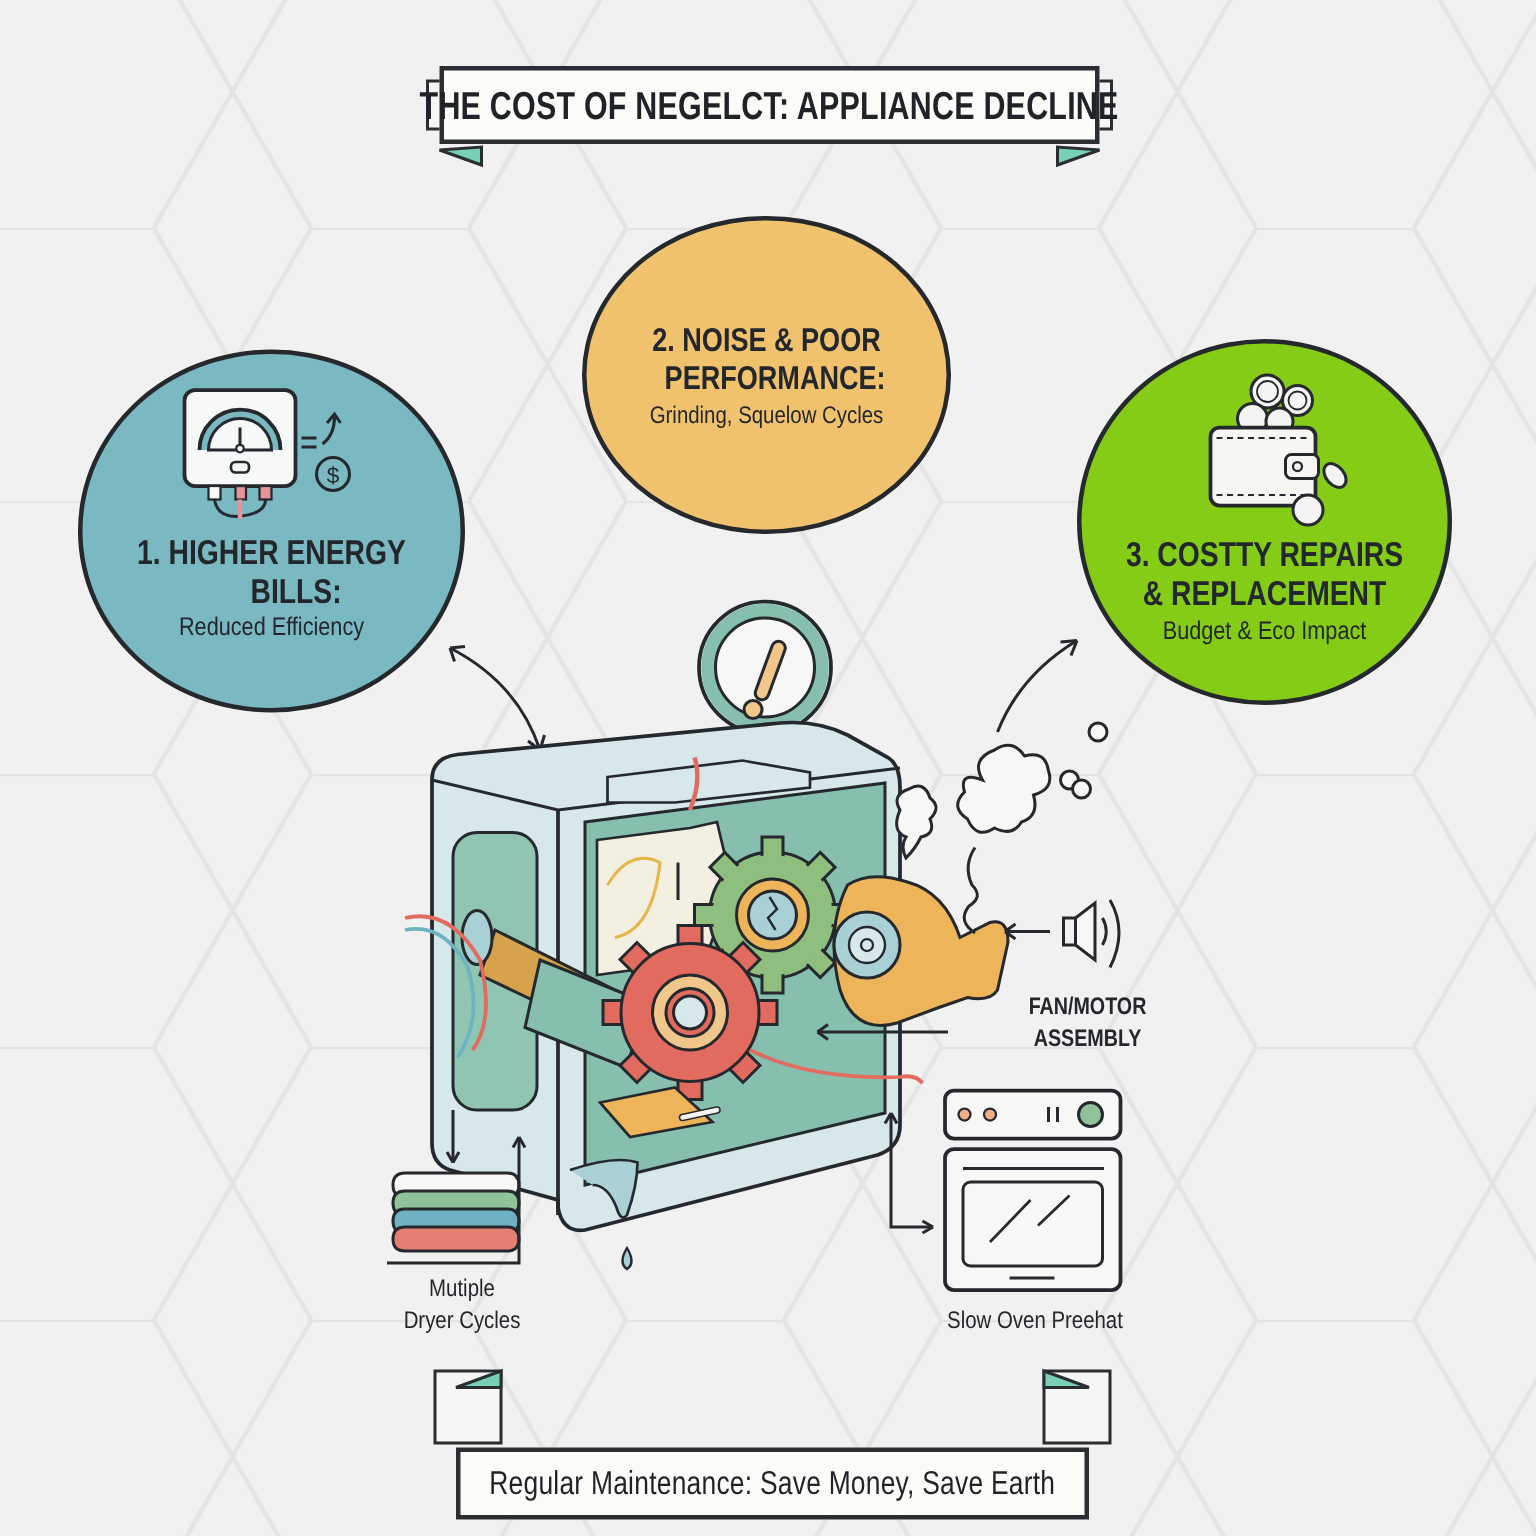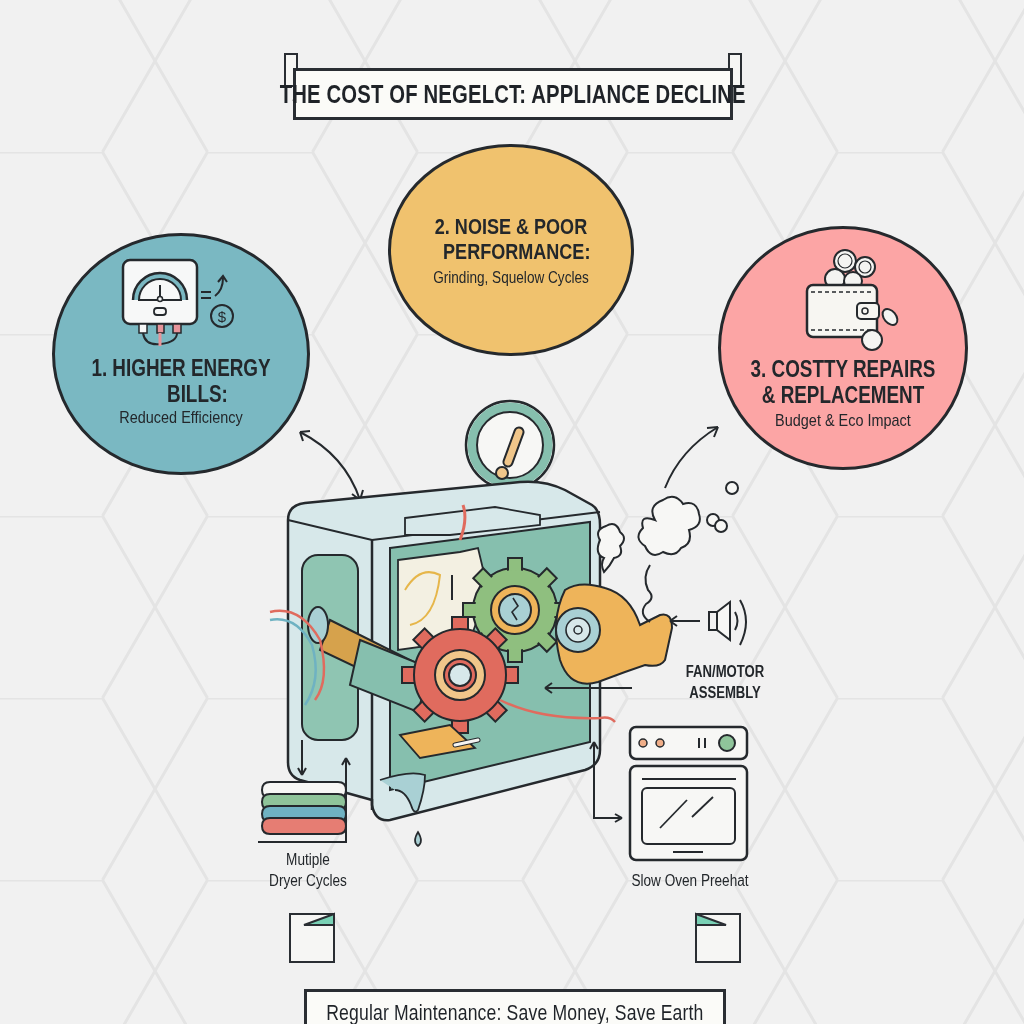--- a/index.html
+++ b/index.html
@@ -8,21 +8,20 @@
     background: #f1f1f1;
     font-family: "Liberation Sans", "DejaVu Sans", sans-serif;
     color: #23272b;
   }
   .hexbg { position: absolute; left: 0; top: 0; width: 1024px; height: 1024px; z-index: 0; }
   .abs { position: absolute; }
   .banner {
     position: absolute; background: #fbfbf8; border: 3px solid #2a2e33;
     display: flex; align-items: center; justify-content: center; z-index: 3;
     box-sizing: border-box;
-    margin-top: 24px;
   }
   .banner-text { white-space: nowrap; font-weight: bold; letter-spacing: 0.2px; display: inline-block; }
   .circle {
     position: absolute; border-radius: 50%; border: 3px solid #25292d;
     box-sizing: border-box; z-index: 2;
   }
   .circle-title {
     position: absolute; text-align: center; font-weight: bold; line-height: 1.12; white-space: nowrap;
     transform: scaleX(0.82);
   }
@@ -82,21 +81,21 @@
 </div>
 
 <div class="circle" style="left:388px; top:144px; width:246px; height:212px; background:#f0c26e;">
   <div class="circle-title" style="left:6px; top:68px; width:228px; font-size:22px;">
     <div>2. NOISE &amp; POOR</div>
     <div style="padding-left:14px;">PERFORMANCE:</div>
   </div>
   <div class="circle-sub" style="left:6px; top:122px; width:228px; font-size:16px;">Grinding, Squelow Cycles</div>
 </div>
 
-<div class="circle" style="left:718px; top:226px; width:250px; height:244px; background:#fca5a5;">
+<div class="circle" style="left:718px; top:226px; width:250px; height:244px; background:#84cc16;">
   <svg class="abs" style="left:82px; top:18px;" width="100" height="100">
     <circle cx="42" cy="14" r="11" fill="#f4f4f2" stroke="#25292d" stroke-width="2"></circle>
     <circle cx="42" cy="14" r="7" fill="none" stroke="#25292d" stroke-width="1.2"></circle>
     <circle cx="62" cy="20" r="10" fill="#f4f4f2" stroke="#25292d" stroke-width="2"></circle>
     <circle cx="62" cy="20" r="6" fill="none" stroke="#25292d" stroke-width="1.2"></circle>
     <circle cx="32" cy="32" r="10" fill="#f4f4f2" stroke="#25292d" stroke-width="2"></circle>
     <circle cx="50" cy="34" r="9" fill="#f4f4f2" stroke="#25292d" stroke-width="2"></circle>
     <rect x="4" y="38" width="70" height="52" rx="6" fill="#f7f6f2" stroke="#25292d" stroke-width="2.5"></rect>
     <line x1="8" y1="45" x2="70" y2="45" stroke="#25292d" stroke-width="1.3" stroke-dasharray="4 3"></line>
     <line x1="8" y1="83" x2="70" y2="83" stroke="#25292d" stroke-width="1.3" stroke-dasharray="4 3"></line>

